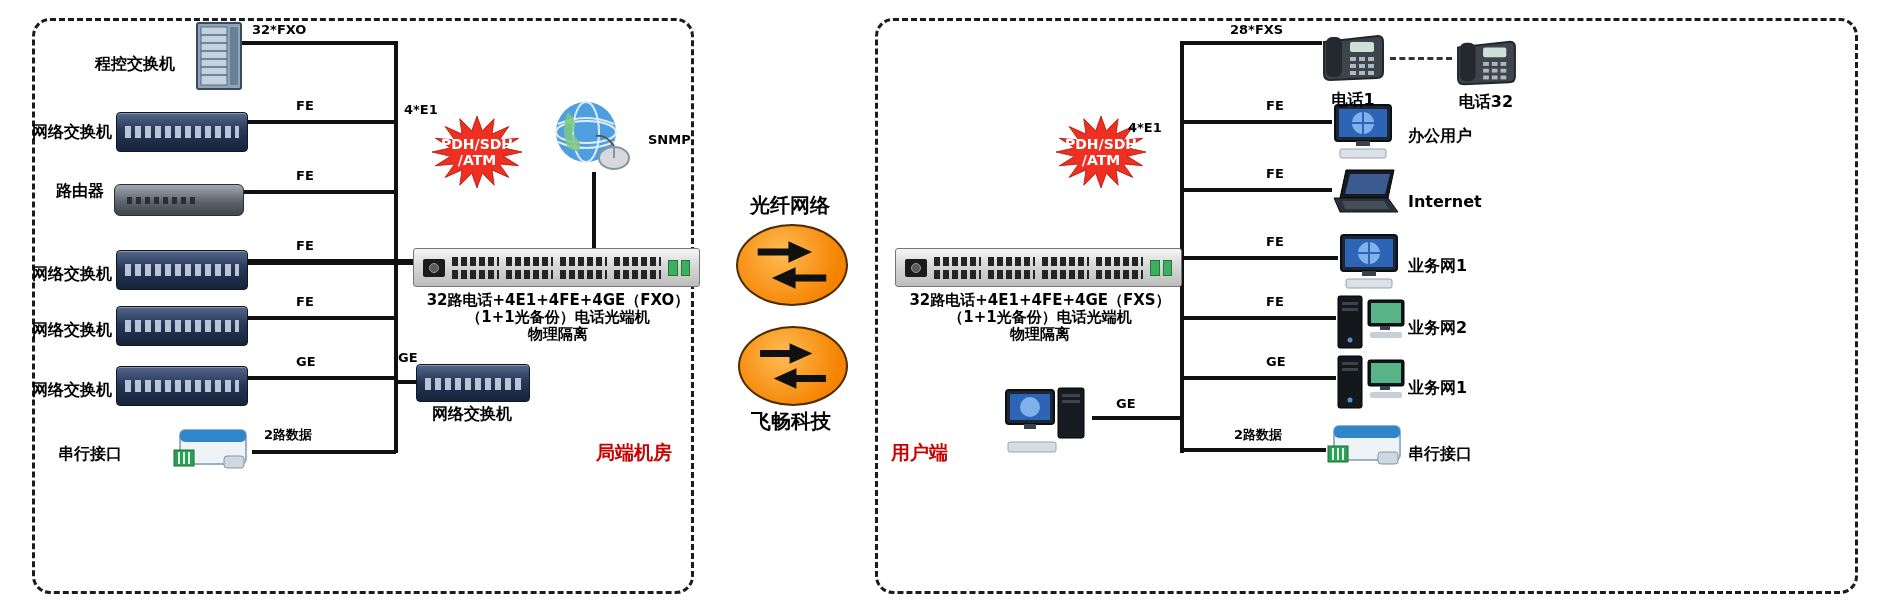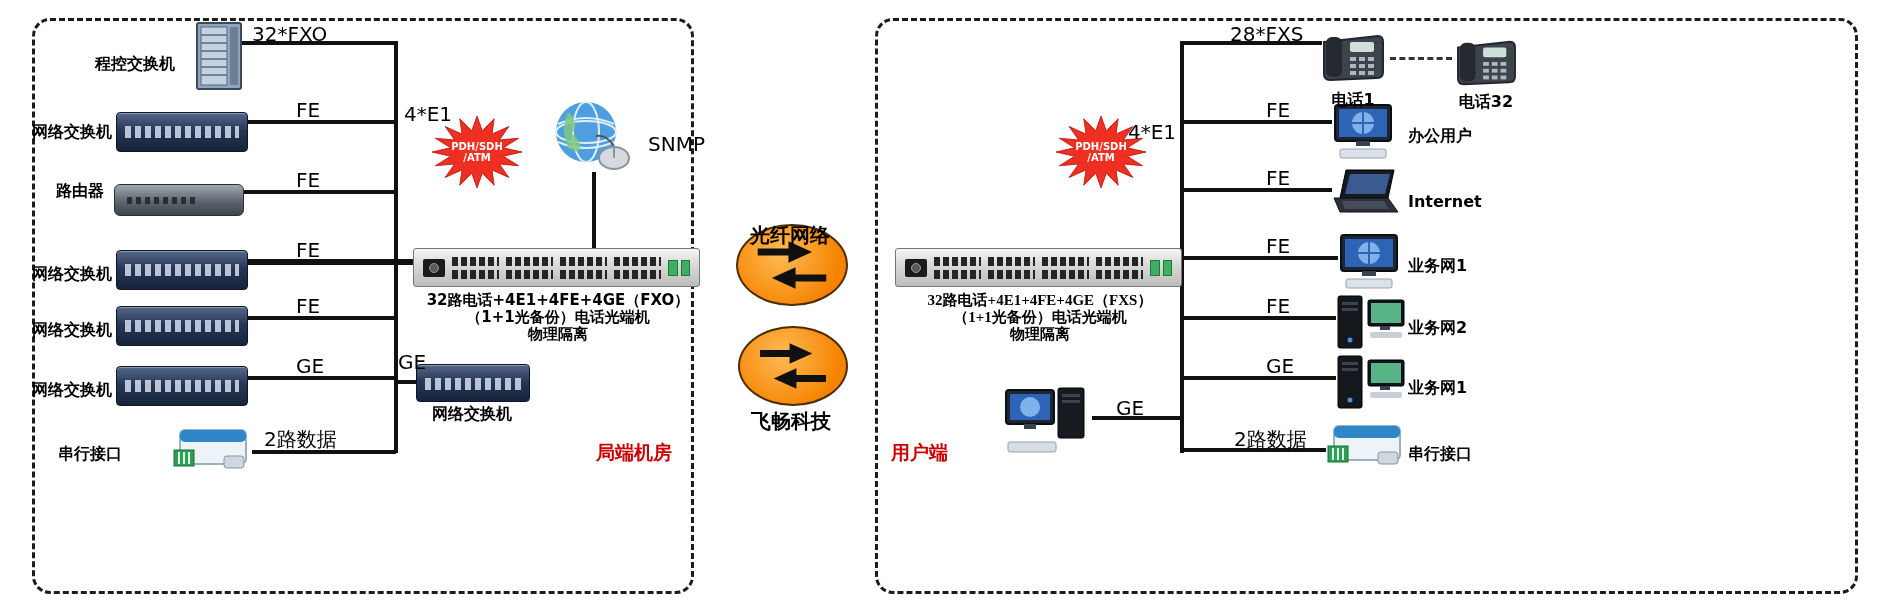--- a/index.html
+++ b/index.html
@@ -8,21 +8,21 @@
     font-family:"DejaVu Sans","Liberation Sans",sans-serif; color:#000;
   }
   
   .zone-box { position:absolute; border:3px dashed #1c1c1c; border-radius:18px; z-index:1; }
   
   .hl { position:absolute; height:4px; background:#111; z-index:2; }
   .vl { position:absolute; width:4px;  background:#111; z-index:2; }
   .dash-h { position:absolute; height:0; border-top:3px dashed #333; z-index:2; }
   
   .lbl      { position:absolute; font-size:16px; font-weight:600; white-space:nowrap; z-index:4; }
-  .link-lbl { position:absolute; font-size:20px; font-weight:normal; white-space:nowrap; z-index:4; }
+  .link-lbl { position:absolute; font-size:13px; font-weight:bold; white-space:nowrap; z-index:4; }
   .zone-lbl { position:absolute; font-size:19px; font-weight:bold; color:#cc0000; white-space:nowrap; z-index:5; }
   .tc { text-align:center; }
   .caption { position:absolute; text-align:center; font-size:15px; font-weight:600; line-height:17px; z-index:4; }
   .fiber-lbl { position:absolute; font-size:20px; font-weight:600; text-align:center; z-index:4; }
   
   .icon { position:absolute; z-index:3; }
   .switch { width:130px; height:38px; background:linear-gradient(180deg,#55688a,#273757 45%,#16233a);
             border:1px solid #0e1728; border-radius:4px; box-shadow: inset 0 1px 0 rgba(255,255,255,.3); }
   .sw-ports { position:absolute; left:8px; right:8px; top:13px; height:12px;
               background:repeating-linear-gradient(90deg,#c9d4e4 0 6px, transparent 6px 10px); opacity:.9; }
@@ -41,21 +41,21 @@
   .mux-fiber { width:22px; height:16px; display:flex; gap:3px; flex:0 0 auto; }
   .mux-fiber span { flex:1; background:#3fae5e; border:1px solid #1f7a3a; }
   
   .fiber-circle { position:absolute; border-radius:50%; z-index:3;
                   background:radial-gradient(circle at 40% 35%, #ffbb55, #f58300 72%);
                   border:2px solid #4d2c00; display:flex; align-items:center; justify-content:center; }
   
   .burst { position:absolute; width:90px; height:72px; z-index:3; }
   .burst svg { position:absolute; inset:0; }
   .burst-text { position:absolute; inset:0; display:flex; flex-direction:column; align-items:center;
-                justify-content:center; color:#fff; font-size:10px; font-weight:bold; line-height:1.15; z-index:1; }
+                justify-content:center; color:#fff; font-size:14px; font-weight:bold; line-height:1.15; z-index:1; }
   
   .wm-svg { position:absolute; inset:0; z-index:0; pointer-events:none; }
   .wm-logo { position:absolute; left:588px; top:328px; font-size:102px; font-weight:bold; letter-spacing:2px;
              color:rgba(250,250,250,0.65); -webkit-text-stroke:2px rgba(170,140,140,0.5);
              text-shadow:0 0 2px rgba(200,120,110,0.35); z-index:0; white-space:nowrap; }
   .wm-sub { position:absolute; left:642px; top:440px; font-size:30px; letter-spacing:12px;
             color:rgba(165,165,165,0.85); z-index:0; white-space:nowrap; }
   .links-svg { position:absolute; inset:0; z-index:2; pointer-events:none; }
 </style>
 </head>
@@ -390,21 +390,21 @@
   <div class="lbl tc" style="left:416px; top:404px; width:112px;">网络交换机</div>
 
   <div class="caption" style="left:413px; top:292px; width:290px;">
     <div>32路电话+4E1+4FE+4GE（FXO）</div>
     <div>（1+1光备份）电话光端机</div>
     <div>物理隔离</div>
   </div>
 
   <div class="zone-lbl" style="left:596px; top:440px;">局端机房</div>
 
-  <div class="fiber-lbl" style="left:736px; top:192px; width:108px;margin-top:30px;">光纤网络</div>
+  <div class="fiber-lbl" style="left:736px; top:192px; width:108px;">光纤网络</div>
   <div class="fiber-lbl" style="left:738px; top:408px; width:106px;">飞畅科技</div>
 
   <div class="link-lbl" style="left:1230px; top:22px;">28*FXS</div>
   <div class="link-lbl" style="left:1128px; top:120px;">4*E1</div>
 
   <div class="lbl tc" style="left:1320px; top:90px; width:66px;">电话1</div>
   <div class="lbl tc" style="left:1452px; top:92px; width:68px;">电话32</div>
 
   <div class="link-lbl" style="left:1266px; top:98px;">FE</div>
   <div class="link-lbl" style="left:1266px; top:166px;">FE</div>
@@ -415,21 +415,21 @@
 
   <div class="lbl" style="left:1408px; top:126px;">办公用户</div>
   <div class="lbl" style="left:1408px; top:192px;">Internet</div>
   <div class="lbl" style="left:1408px; top:256px;">业务网1</div>
   <div class="lbl" style="left:1408px; top:318px;">业务网2</div>
   <div class="lbl" style="left:1408px; top:378px;">业务网1</div>
   <div class="lbl" style="left:1408px; top:444px;">串行接口</div>
 
   <div class="link-lbl" style="left:1116px; top:396px;">GE</div>
 
-  <div class="caption" style="left:895px; top:292px; width:290px;font-family:Liberation Serif, serif;">
+  <div class="caption" style="left:895px; top:292px; width:290px;">
     <div>32路电话+4E1+4FE+4GE（FXS）</div>
     <div>（1+1光备份）电话光端机</div>
     <div>物理隔离</div>
   </div>
 
   <div class="zone-lbl" style="left:891px; top:440px;">用户端</div>
 
 </div>
 
 </body></html>

